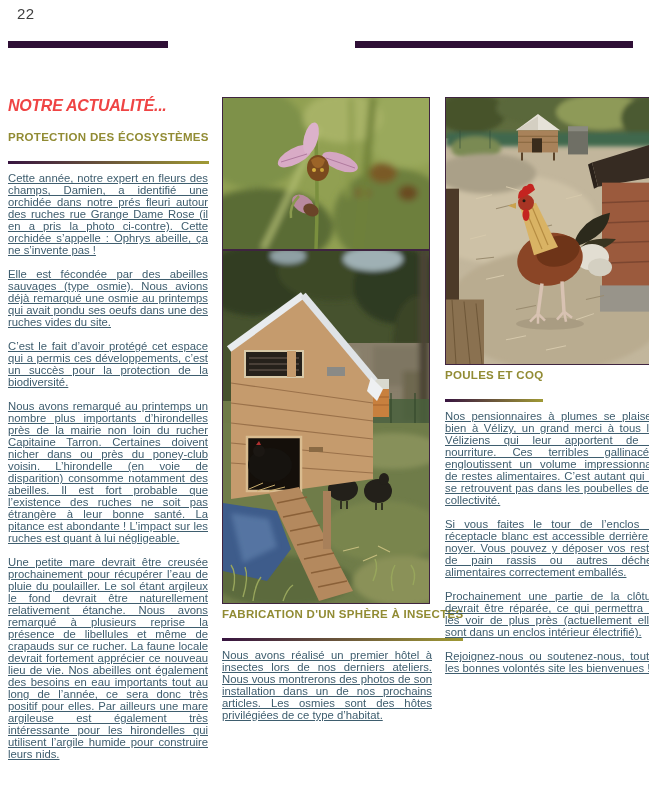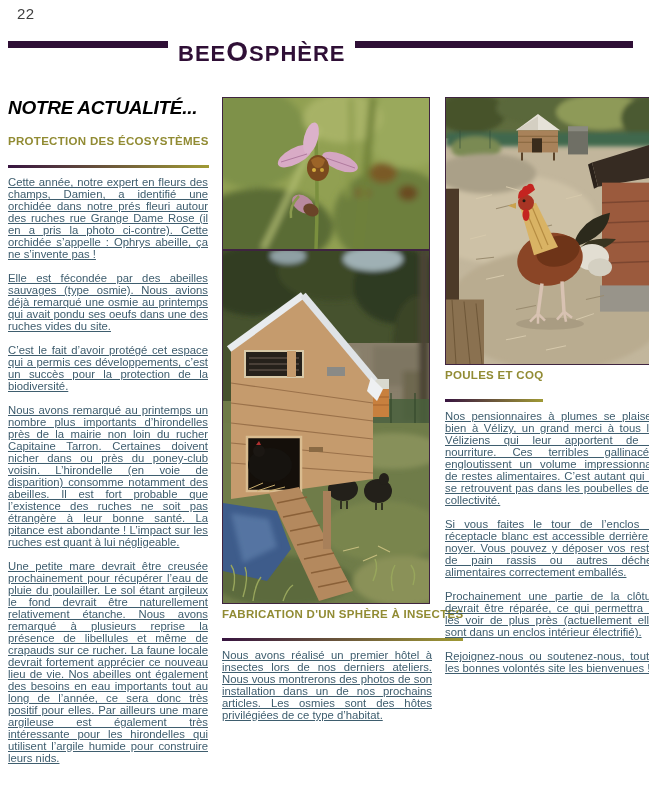--- a/index.html
+++ b/index.html
@@ -21,21 +21,21 @@
     color:#2f0f36; font-weight:bold; font-size:22px; letter-spacing:1px;
   }
   .title .big-o { font-size:28px; }
   
   .col { position:absolute; top:97px; }
   .col-left  { left:8px;   width:200px; }
   .col-mid   { left:222px; width:210px; }
   .col-right { left:433px; width:216px;margin-left:12px; }
   .rubric {
     margin:0 0 12px 0; font-style:italic; font-weight:bold;
-    font-size:19px; color:#000000; letter-spacing:-0.3px;
+    font-size:16px; color:#ef4444; letter-spacing:-0.3px;
   }
   .col-heading {
     display:inline-block; margin:0 0 8px 0; white-space:nowrap;
     color:#918b33; font-weight:bold; font-size:11.5px; letter-spacing:0.3px;
     padding-bottom:21px;
     background:linear-gradient(to right,#371440,#a09a35) no-repeat left bottom / 100% 3.5px;
   }
   .body-text p {
     margin:0 0 12px 0; text-align:justify;
     font-size:11.3px; line-height:12px; color:#3e5d6e;text-decoration:underline;
@@ -52,21 +52,20 @@
   figure.photo svg { width:100%; height:100%; display:block; }
   .mid-heading { margin-bottom:8px; }
 </style>
 </head>
 <body>
 
 <div class="page">
 
   <div class="page-number">22</div>
   <span class="bar bar-left"></span>
-  <h1 class="title"><span>BEE</span><span class="big-o">O</span><span>SPHÈRE</span></h1>
   <span class="bar bar-right"></span>
 
   <section class="col col-left body-text">
     <h2 class="rubric">NOTRE ACTUALITÉ...</h2>
     <div><h3 class="col-heading">PROTECTION DES ÉCOSYSTÈMES</h3></div>
     <p>Cette année, notre expert en fleurs des champs, Damien, a identifié une orchidée dans notre prés fleuri autour des ruches rue Grange Dame Rose (il en a pris la photo ci-contre). Cette orchidée s’appelle : Ophrys abeille, ça ne s’invente pas !</p>
     <p>Elle est fécondée par des abeilles sauvages (type osmie). Nous avions déjà remarqué une osmie au printemps qui avait pondu ses oeufs dans une des ruches vides du site.</p>
     <p>C’est le fait d’avoir protégé cet espace qui a permis ces développements, c’est un succès pour la protection de la biodiversité.</p>
     <p>Nous avons remarqué au printemps un nombre plus importants d’hirondelles près de la mairie non loin du rucher Capitaine Tarron. Certaines doivent nicher dans ou près du poney-club voisin. L’hirondelle (en voie de disparition) consomme notamment des abeilles. Il est fort probable que l’existence des ruches ne soit pas étrangère à leur bonne santé. La pitance est abondante ! L’impact sur les ruches est quant à lui négligeable.</p>
     <p>Une petite mare devrait être creusée prochainement pour récupérer l’eau de pluie du poulailler. Le sol étant argileux le fond devrait être naturellement relativement étanche. Nous avons remarqué à plusieurs reprise la présence de libellules et même de crapauds sur ce rucher. La faune locale devrait fortement apprécier ce nouveau lieu de vie. Nos abeilles ont également des besoins en eau importants tout au long de l’année, ce sera donc très positif pour elles. Par ailleurs une mare argileuse est également très intéressante pour les hirondelles qui utilisent l’argile humide pour construire leurs nids.</p>

